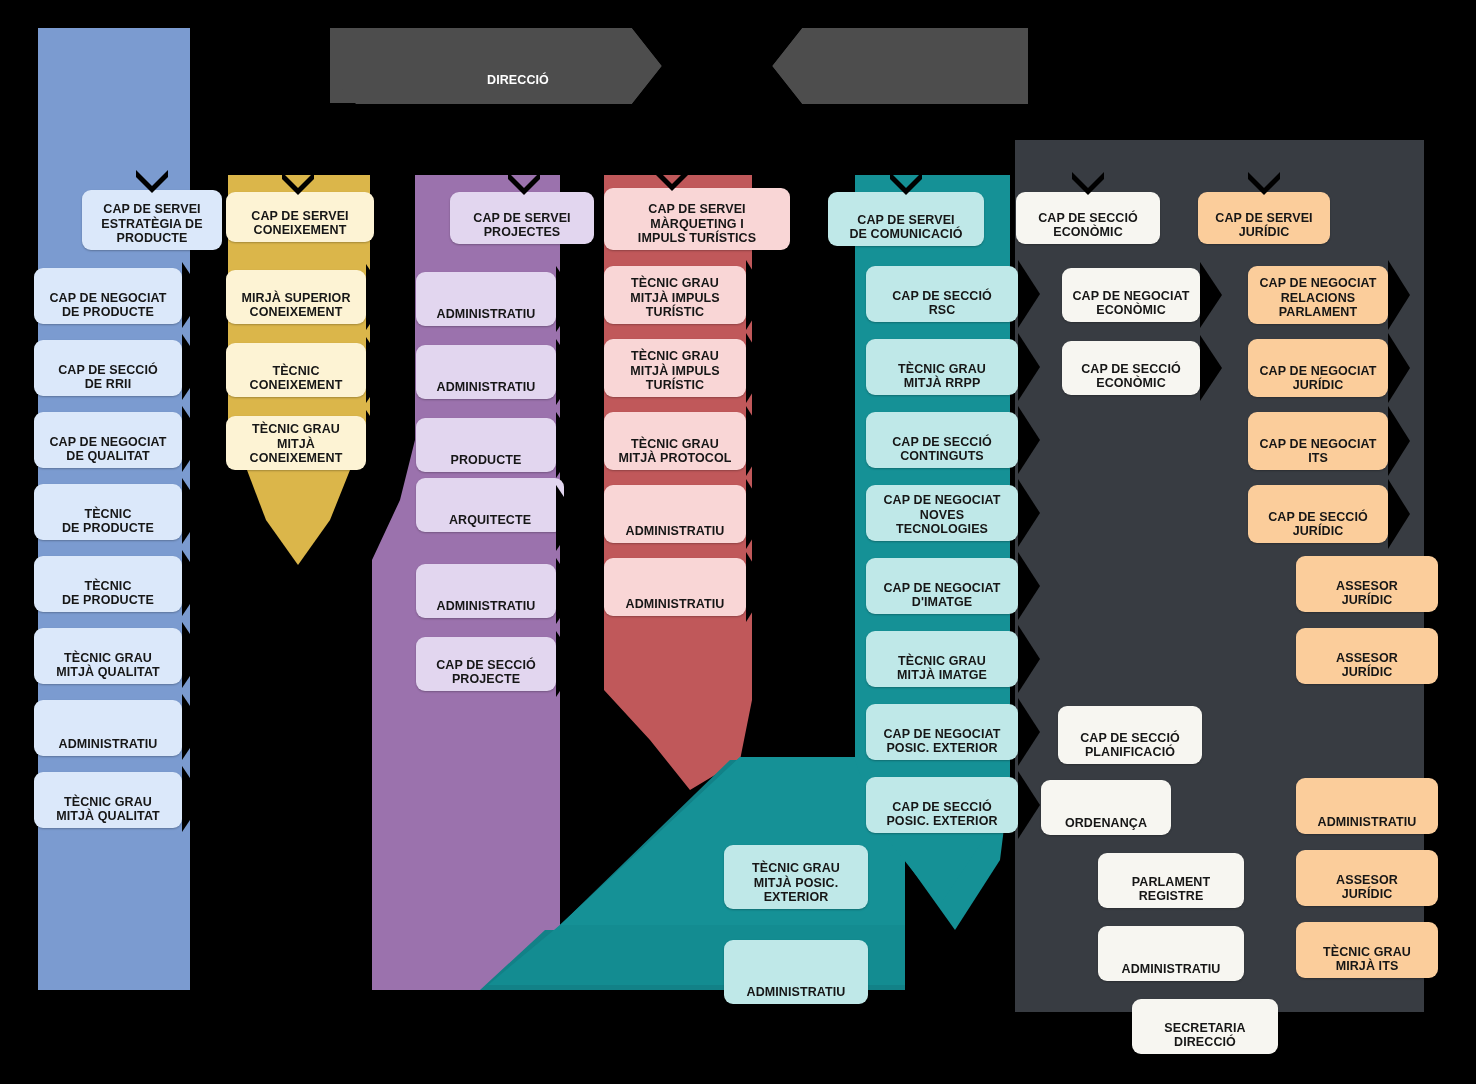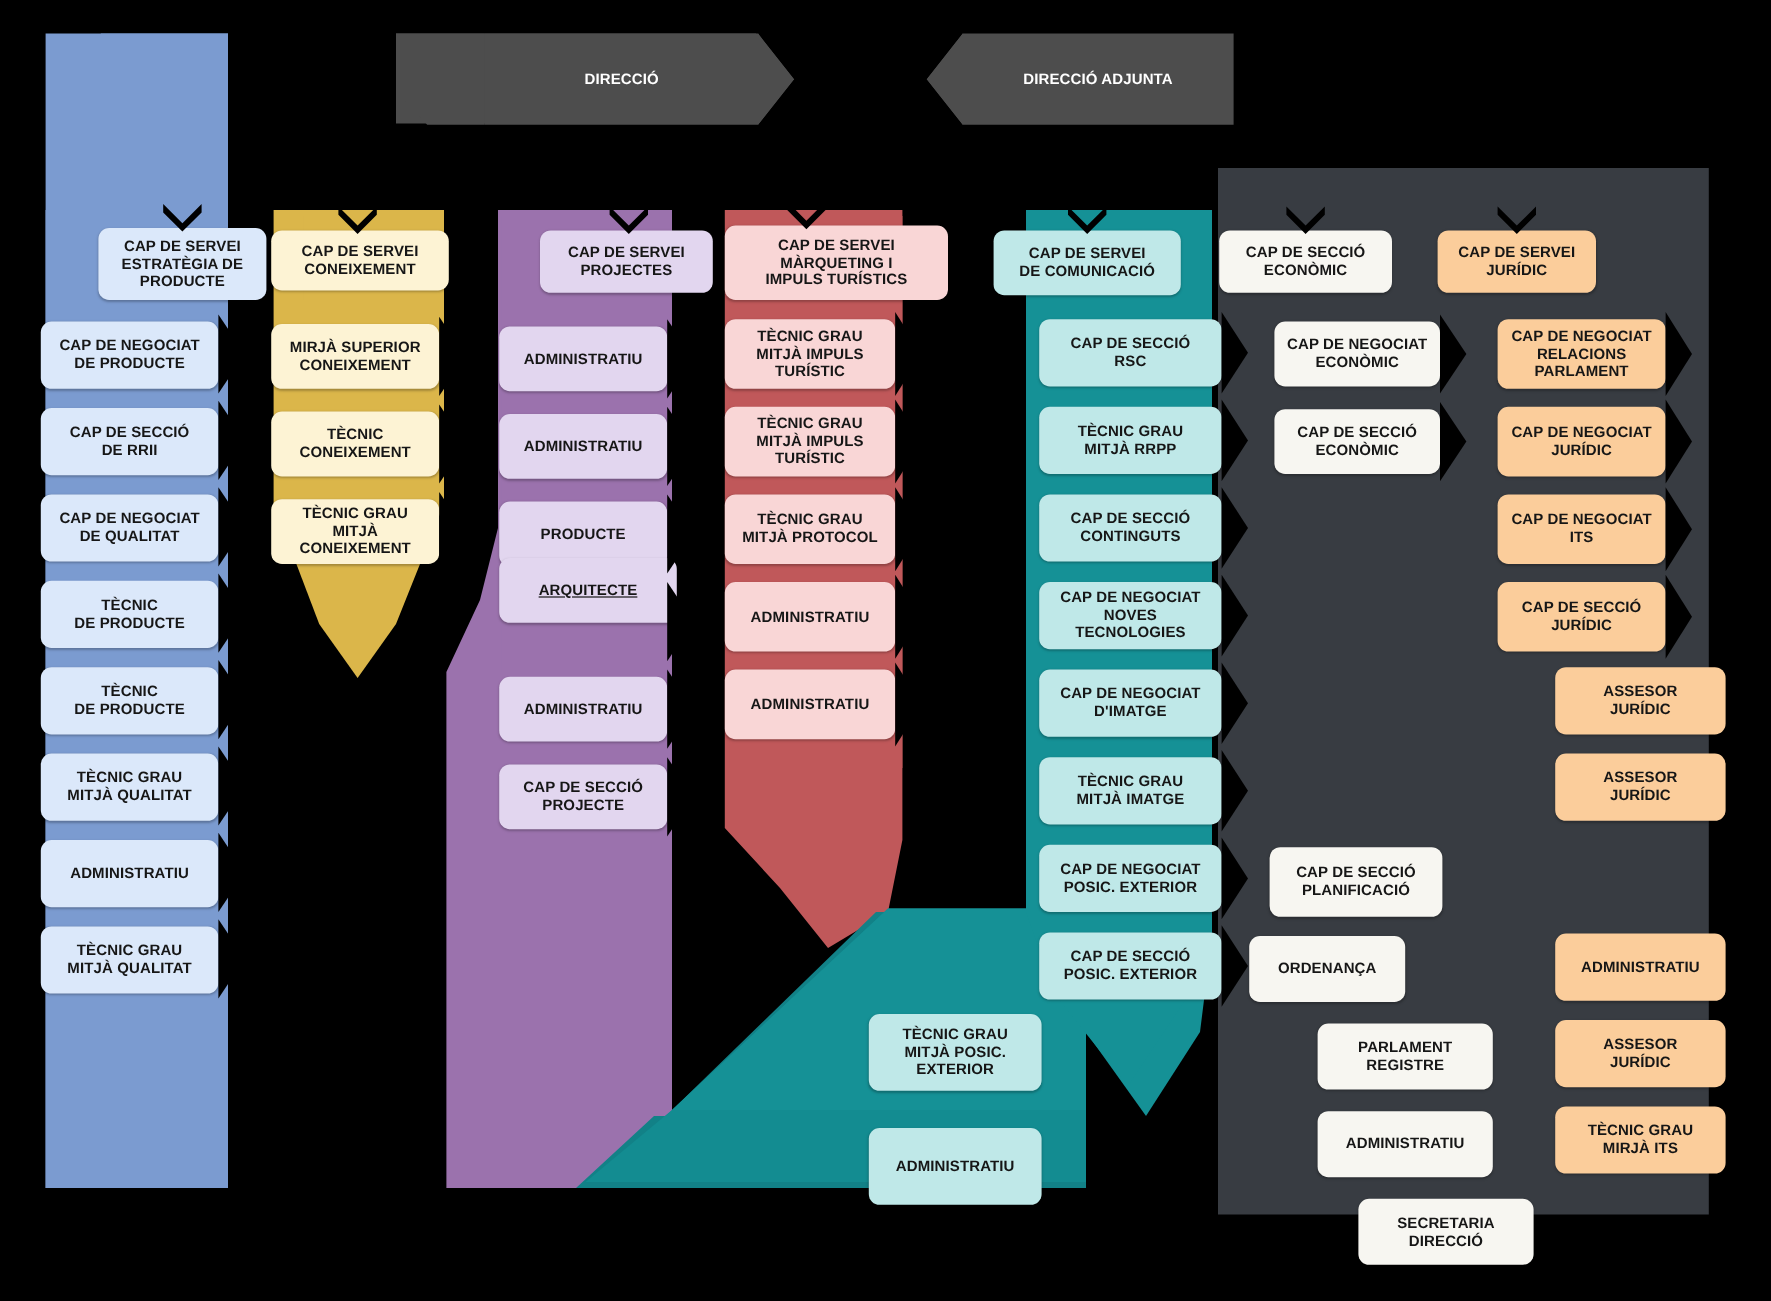--- a/index.html
+++ b/index.html
@@ -3,21 +3,21 @@
 <meta charset="utf-8">
 <style>
   html,body{margin:0;padding:0;background:#000;}
   body{font-family:"Liberation Sans", sans-serif;}
   #root{position:relative;width:1476px;height:1084px;background:#000;overflow:hidden;}
 
   
   .node{
     position:absolute;
     box-sizing:border-box;
-    display:flex;align-items:center;justify-content:center;
+    display:flex;align-items:flex-end;justify-content:center;
     text-align:center;
     border-radius:9px;
     color:#161616;
     font-size:12.5px;
     font-weight:700;
     line-height:1.18;
     letter-spacing:.1px;
     padding:4px 6px;
     box-shadow:0 1px 2px rgba(0,0,0,.25);
   }
@@ -69,23 +69,20 @@
     <path d="M480,990 L545,930 L555,930 L730,760 L905,760 L905,990 Z" fill="#128187"></path>
     <path d="M488,985 L560,925 L740,757 L905,757 L905,985 Z" fill="#138c91"></path>
     <path d="M560,925 L740,757 L905,757 L905,925 Z" fill="#159196"></path>
     <path d="M855,175 L1010,175 L1010,800 L940,905 L880,830 L855,760 Z" fill="#159196"></path>
 
   </svg>
 
   <div class="node dark c-grey" style="left:404px;top:40px;width:228px;height:52px;background:transparent;">
     <span>DIRECCIÓ</span>
   </div>
-  <div class="node dark c-grey" style="left:802px;top:40px;width:226px;height:52px;background:transparent;">
-    <span>DIRECCIÓ ADJUNTA</span>
-  </div>
 
   <div id="nodes-layer">
       <div class="node c-blue" style="left: 82px; top: 190px; width: 140px; height: 60px;">
         <span>CAP DE SERVEI
 ESTRATÈGIA DE
 PRODUCTE</span>
       </div>
       <div class="node c-blue" style="left: 34px; top: 268px; width: 148px; height: 56px;">
         <span>CAP DE NEGOCIAT
 DE PRODUCTE</span>
@@ -140,21 +137,21 @@
       </div>
       <div class="node c-purple" style="left: 416px; top: 272px; width: 140px; height: 54px;">
         <span>ADMINISTRATIU</span>
       </div>
       <div class="node c-purple" style="left: 416px; top: 345px; width: 140px; height: 54px;">
         <span>ADMINISTRATIU</span>
       </div>
       <div class="node c-purple" style="left: 416px; top: 418px; width: 140px; height: 54px;">
         <span>PRODUCTE</span>
       </div>
-      <div class="node c-purple" style="left: 416px; top: 465px; width: 148px; height: 54px; text-decoration: underline;">
+      <div class="node c-purple" style="left: 416px; top: 478px; width: 148px; height: 54px;">
         <span>ARQUITECTE</span>
       </div>
       <div class="node c-purple" style="left: 416px; top: 564px; width: 140px; height: 54px;">
         <span>ADMINISTRATIU</span>
       </div>
       <div class="node c-purple" style="left: 416px; top: 637px; width: 140px; height: 54px;">
         <span>CAP DE SECCIÓ
 PROJECTE</span>
       </div>
       <div class="node c-red" style="left: 604px; top: 188px; width: 186px; height: 62px;">

